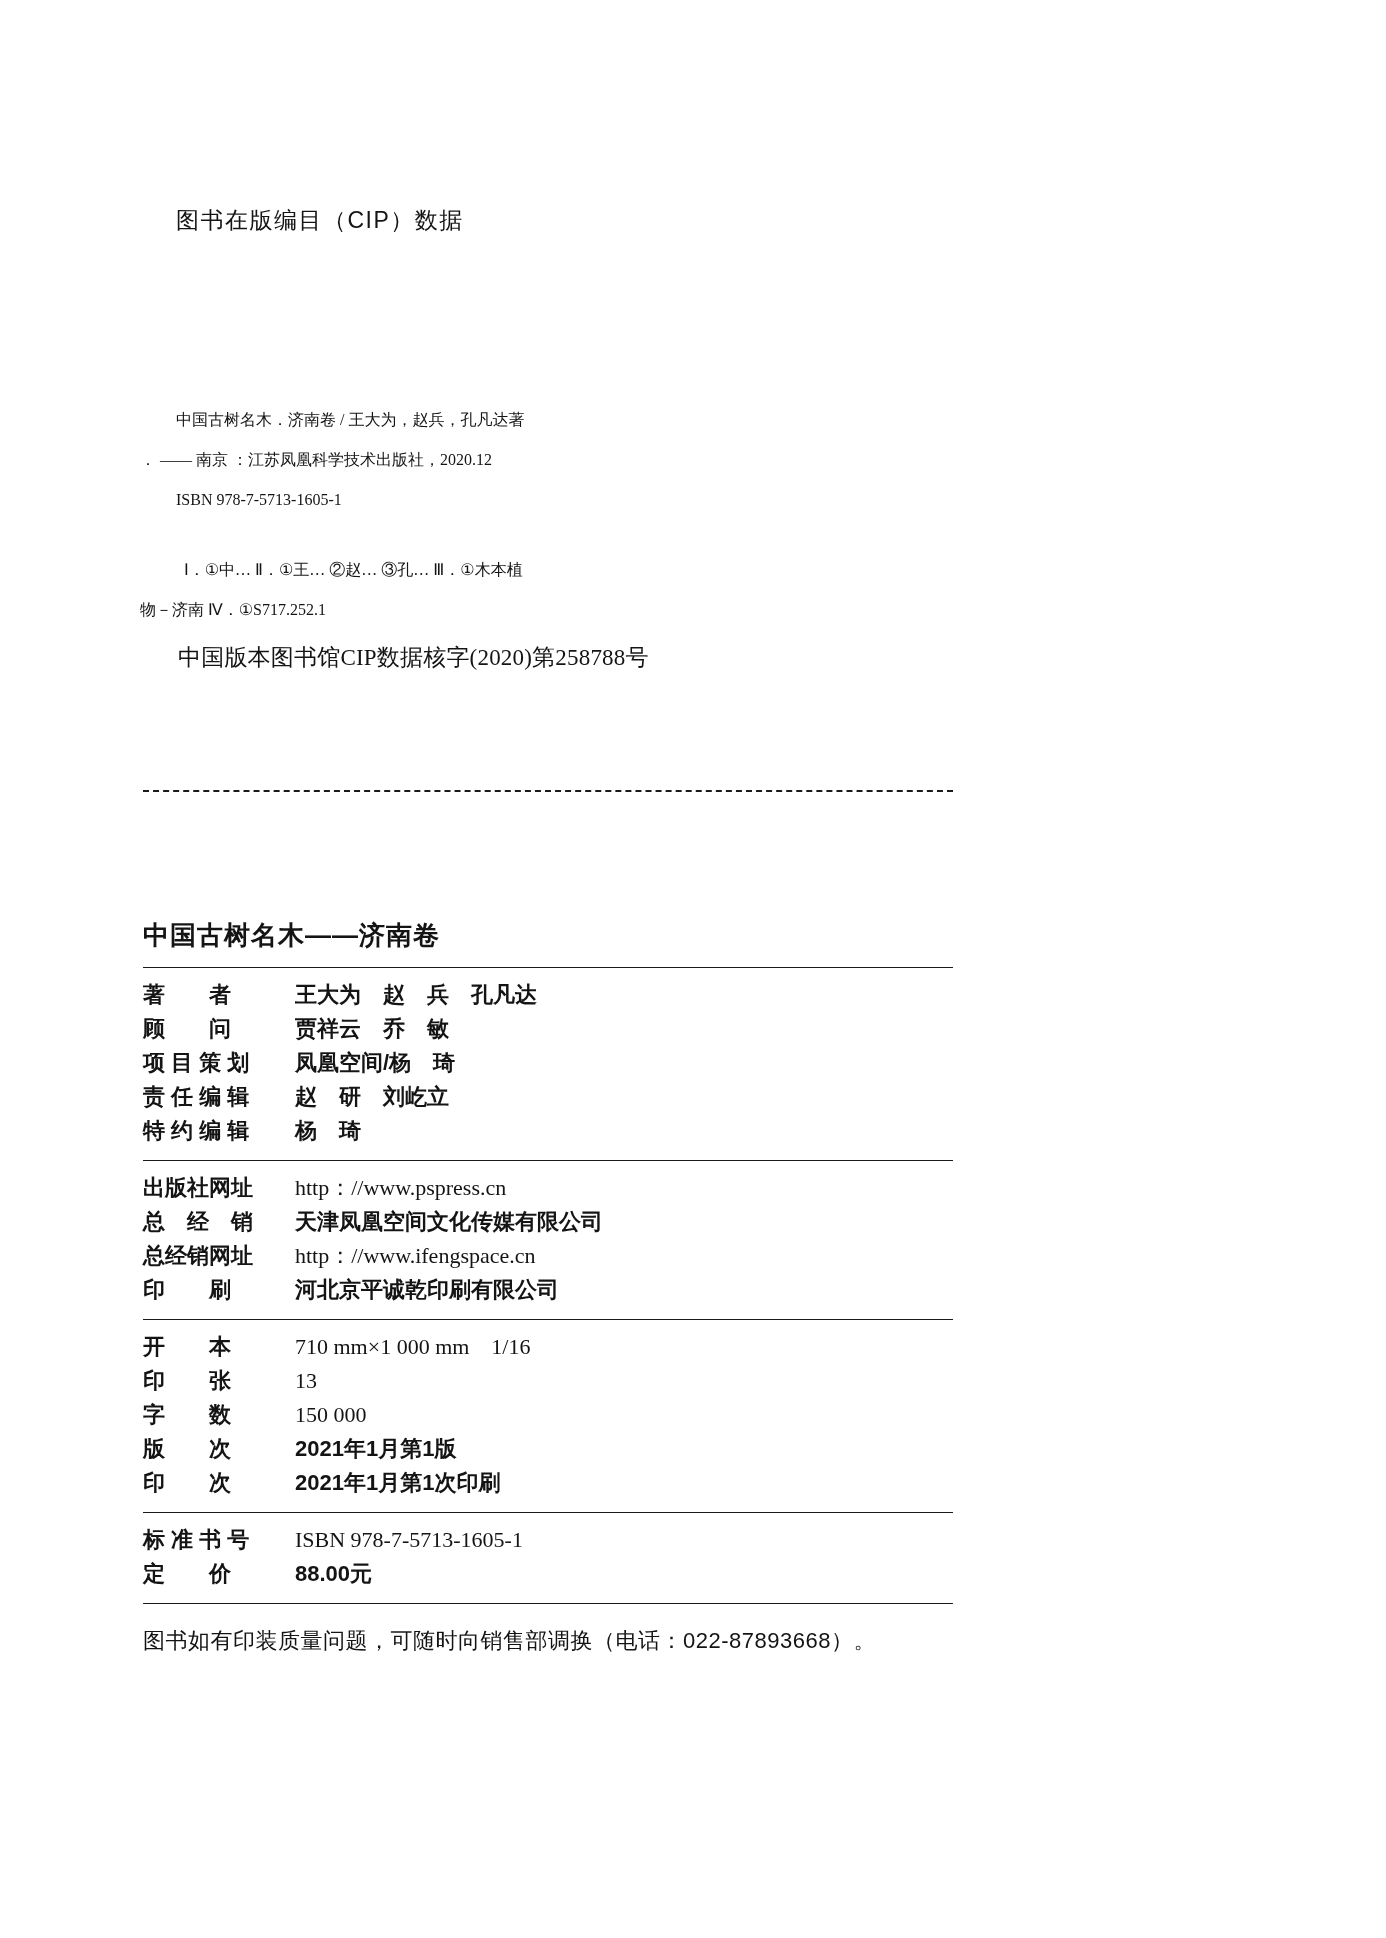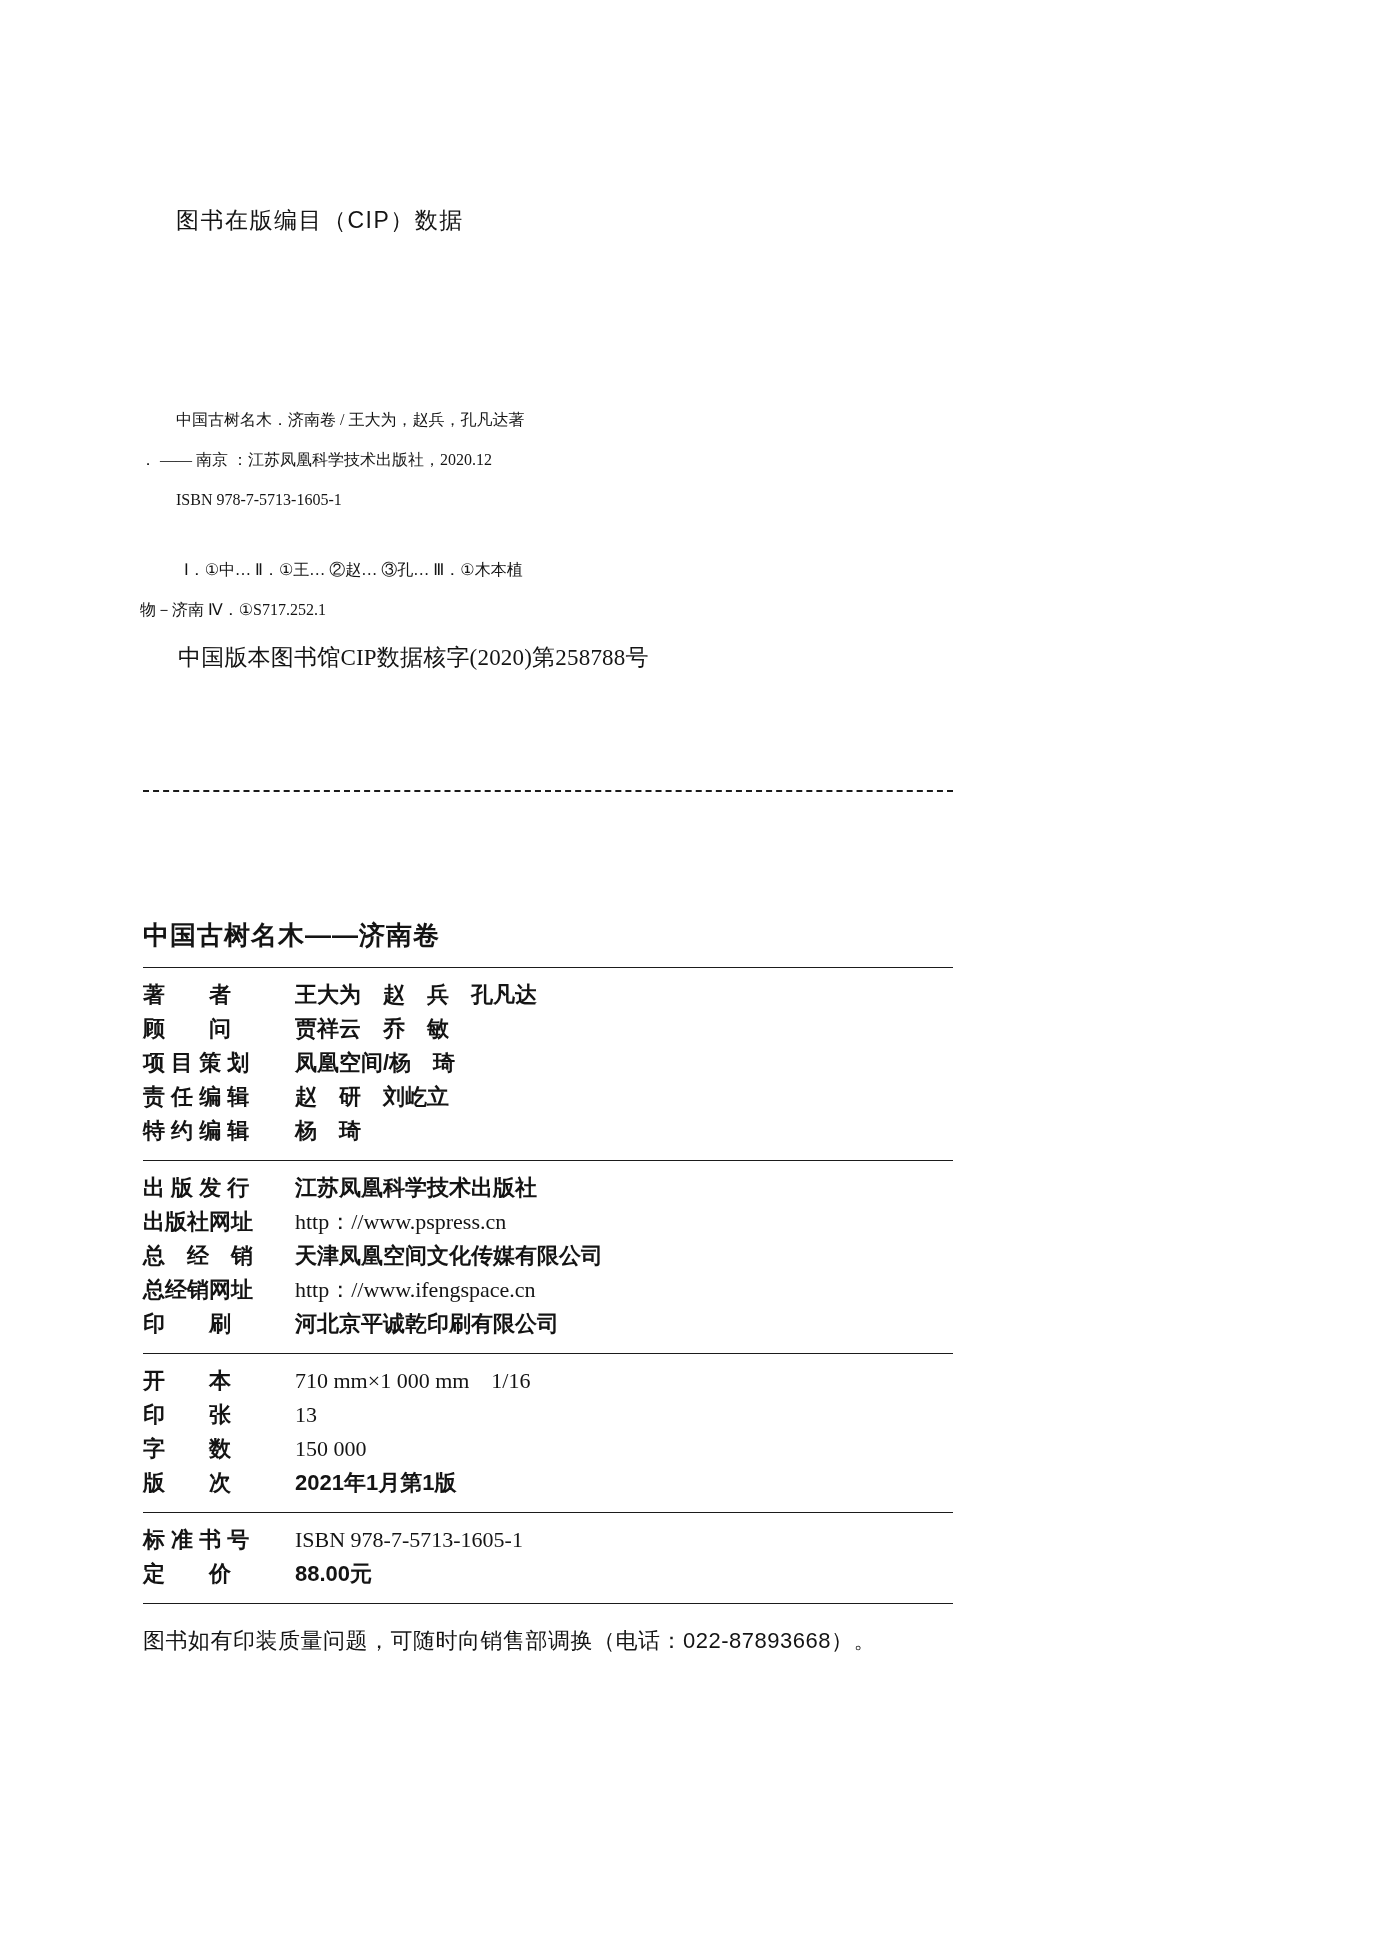--- a/index.html
+++ b/index.html
@@ -159,24 +159,20 @@
       <div class="row">
         <span class="lbl">特 约 编 辑</span>
         <span class="val">杨　琦</span>
       </div>
     </div>
 
     <div class="rule"></div>
 
     <div class="group">
       <div class="row">
-        <span class="lbl">出 版 发 行</span>
-        <span class="val">江苏凤凰科学技术出版社</span>
-      </div>
-      <div class="row">
         <span class="lbl">出版社网址</span>
         <span class="val serif">http：//www.pspress.cn</span>
       </div>
       <div class="row">
         <span class="lbl">总　经　销</span>
         <span class="val">天津凤凰空间文化传媒有限公司</span>
       </div>
       <div class="row">
         <span class="lbl">总经销网址</span>
         <span class="val serif">http：//www.ifengspace.cn</span>
@@ -199,20 +195,24 @@
         <span class="val serif">13</span>
       </div>
       <div class="row">
         <span class="lbl">字　　数</span>
         <span class="val serif">150 000</span>
       </div>
       <div class="row">
         <span class="lbl">版　　次</span>
         <span class="val">2021年1月第1版</span>
       </div>
+      <div class="row">
+        <span class="lbl">印　　次</span>
+        <span class="val">2021年1月第1次印刷</span>
+      </div>
     </div>
 
     <div class="rule"></div>
 
     <div class="group">
       <div class="row">
         <span class="lbl">标 准 书 号</span>
         <span class="val serif">ISBN 978-7-5713-1605-1</span>
       </div>
       <div class="row">

